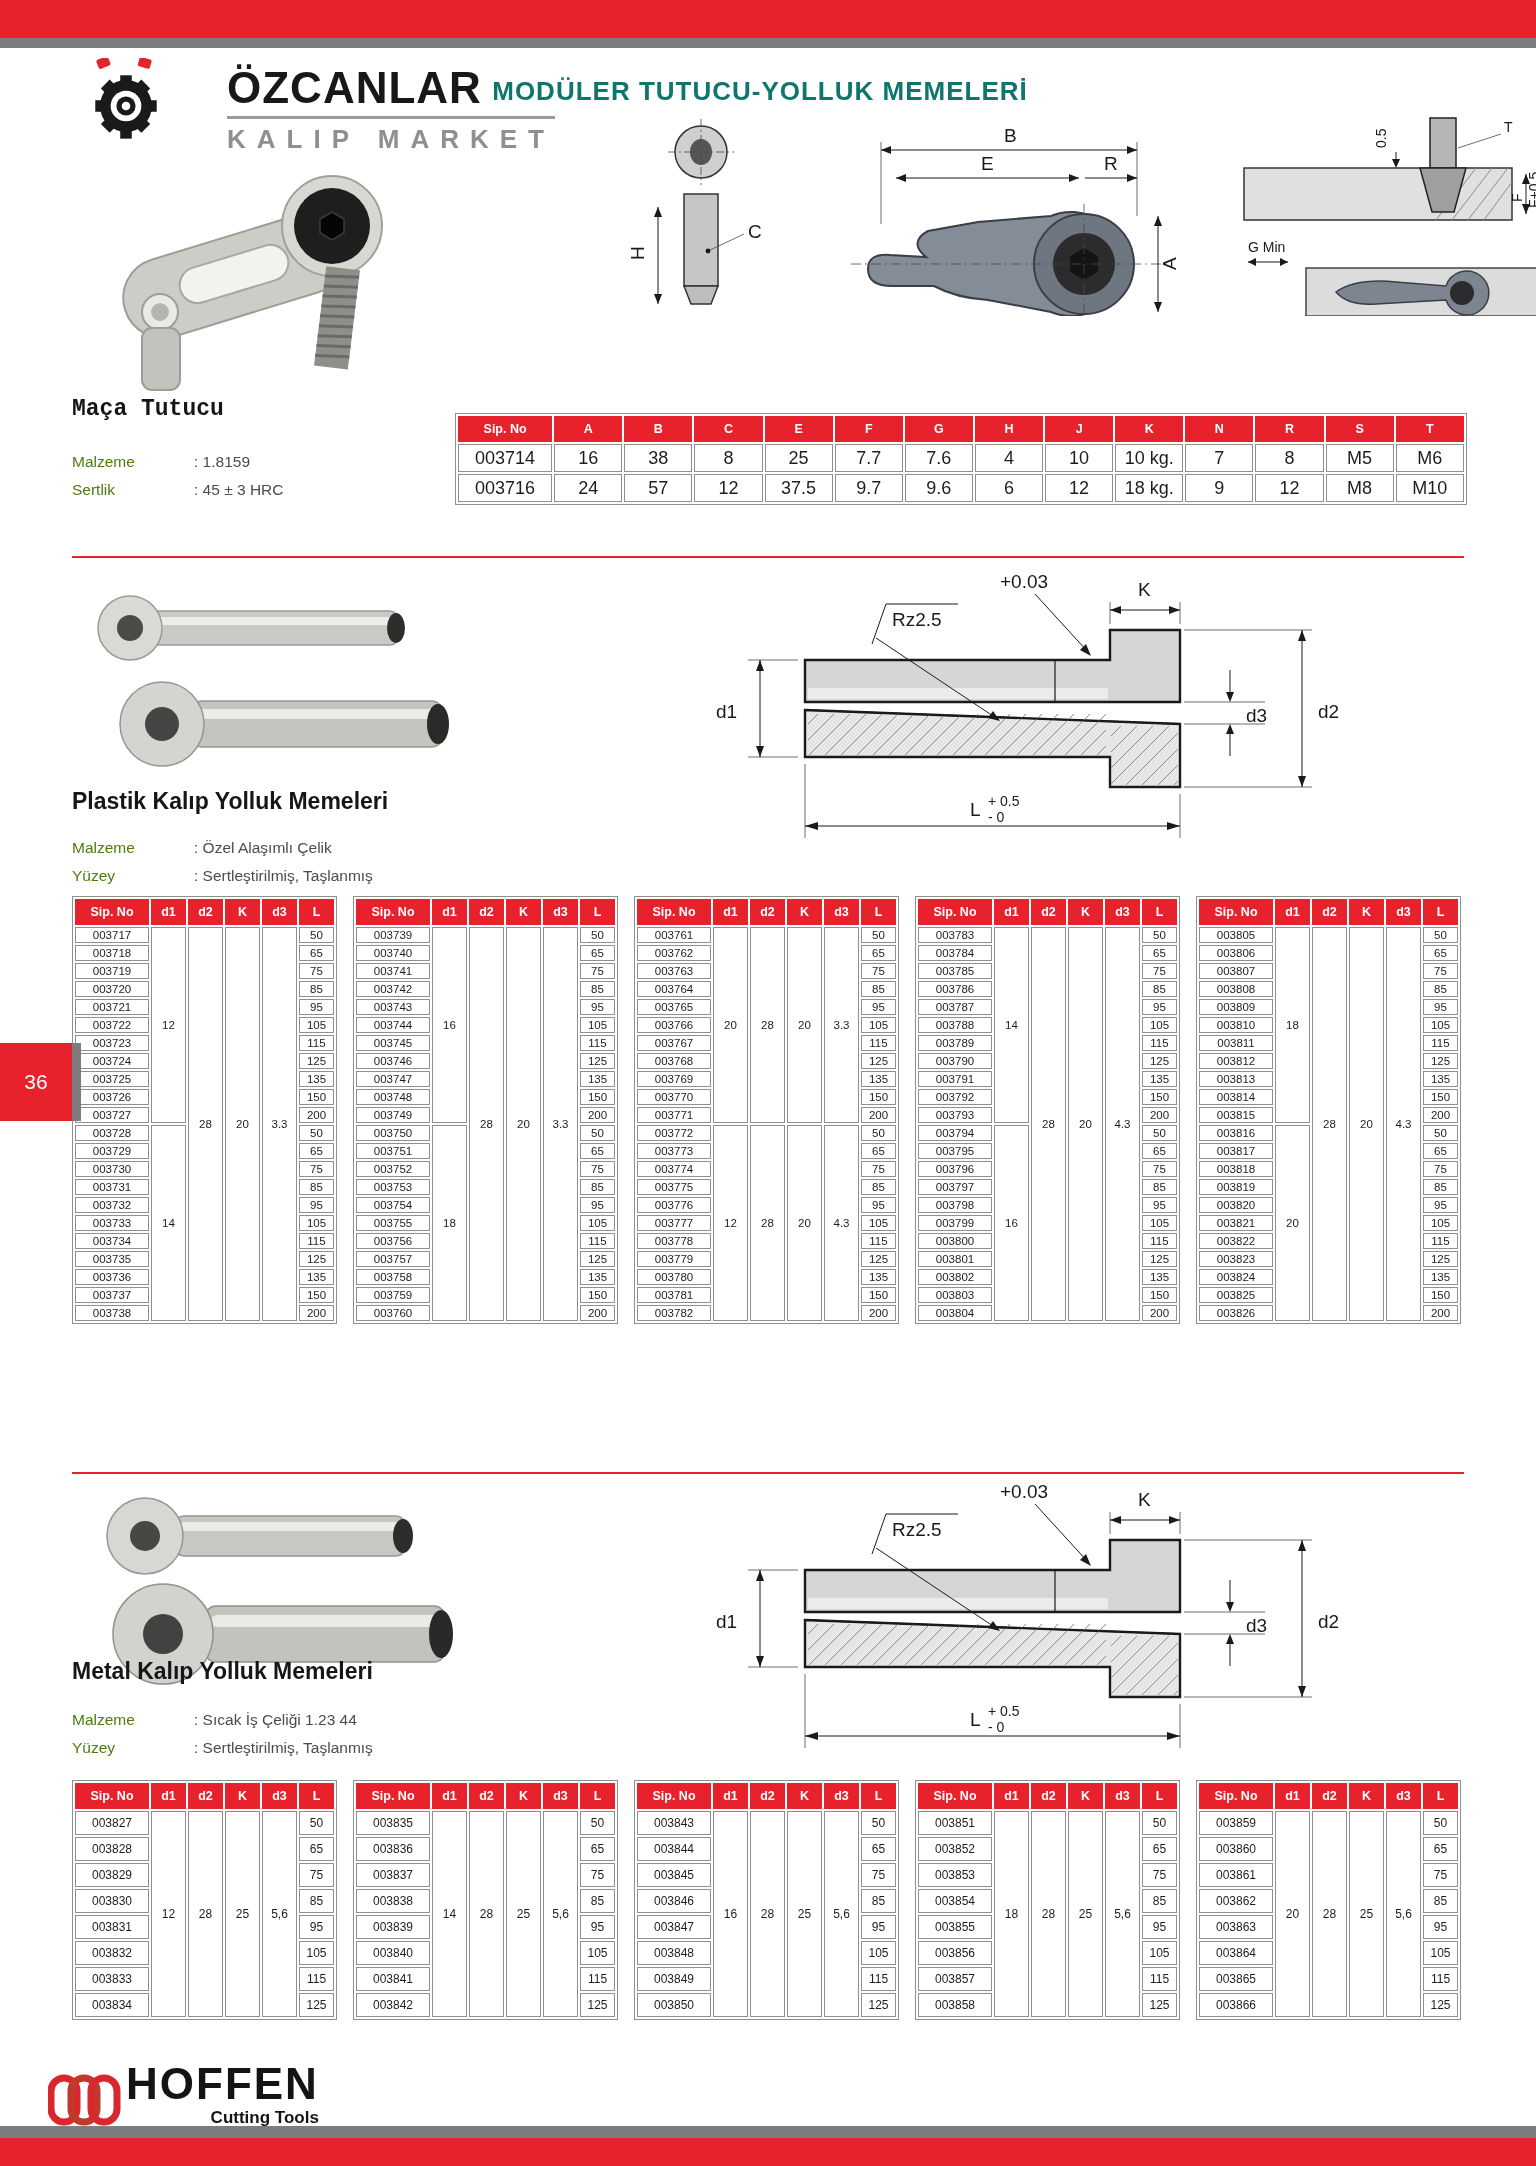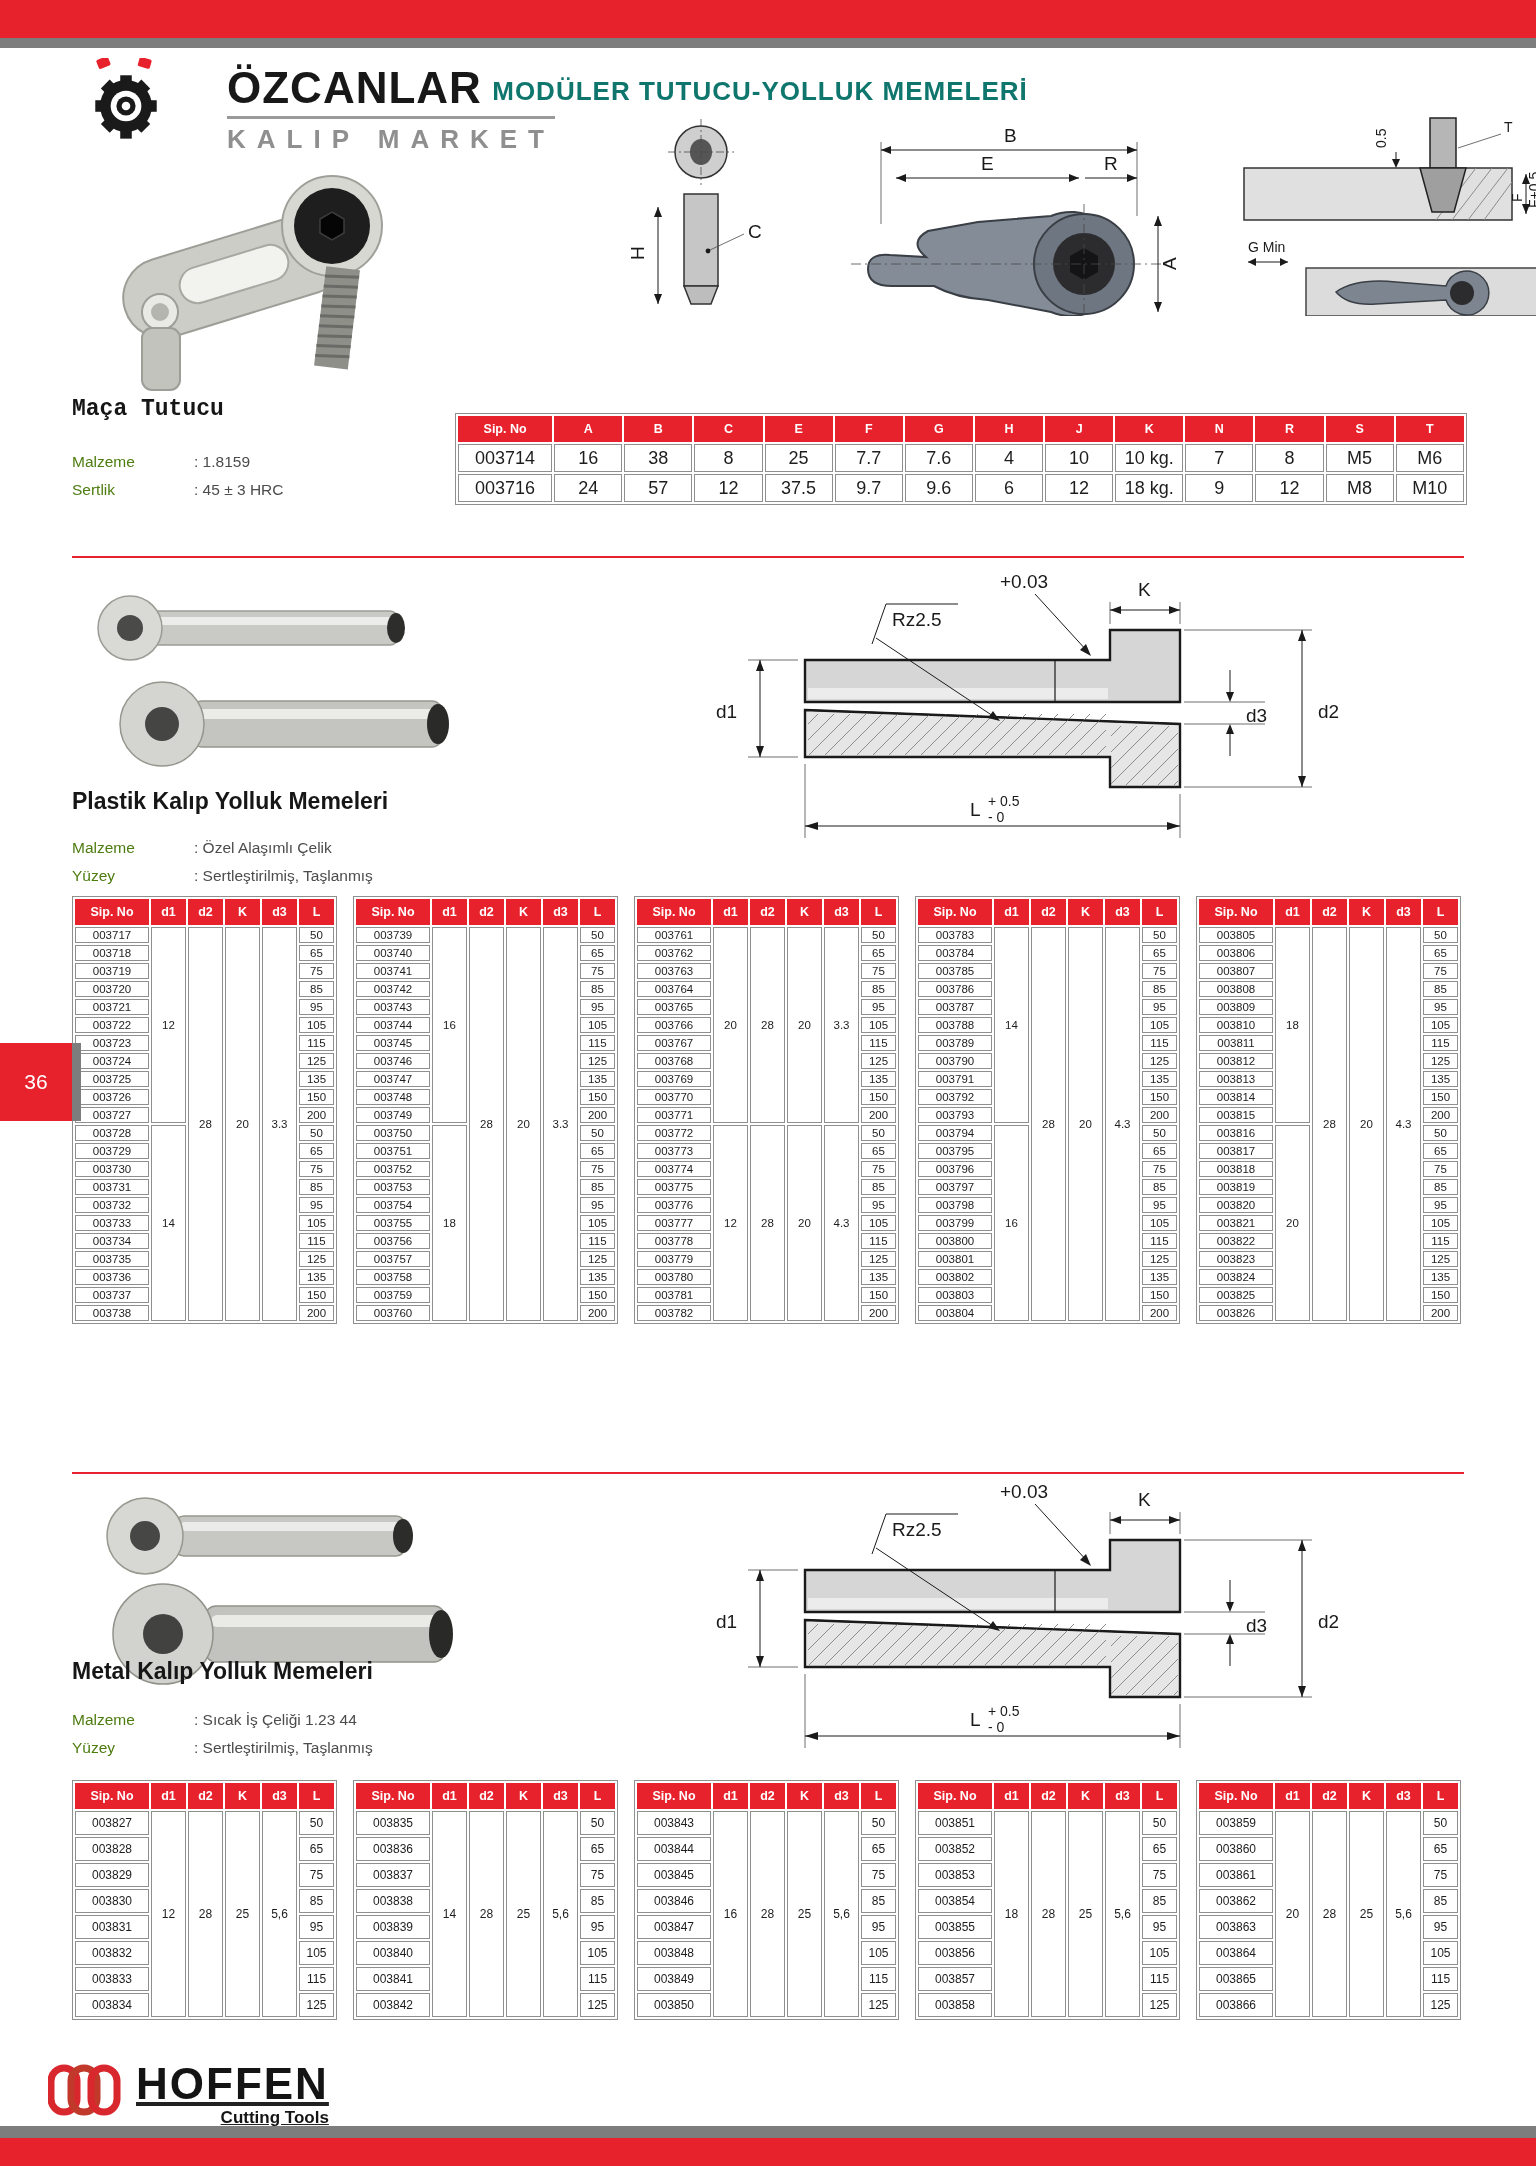--- a/index.html
+++ b/index.html
@@ -1289,21 +1289,21 @@
             <td>115</td>
           </tr>
           <tr>
             <td>003866</td>
             <td>125</td>
           </tr>
         </tbody>
       </table>
     </div>
 
-  <div class="abs" style="left:48px;top:2062px;display:flex;align-items:flex-start;gap:10px;text-decoration:underline;">
+  <div class="abs" style="left:48px;top:2062px;display:flex;align-items:flex-end;">
     <svg width="78" height="56" viewBox="0 0 78 56">
       <rect x="3" y="6" width="26" height="44" rx="13" fill="none" stroke="#d9272e" stroke-width="7"></rect>
       <rect x="23" y="6" width="26" height="44" rx="13" fill="none" stroke="#c0392b" stroke-width="7"></rect>
       <rect x="43" y="6" width="26" height="44" rx="13" fill="none" stroke="#d9272e" stroke-width="7"></rect>
     </svg>
     <div>
       <div class="hoffen-name">HOFFEN</div>
       <div class="hoffen-sub">Cutting Tools</div>
     </div>
   </div>

